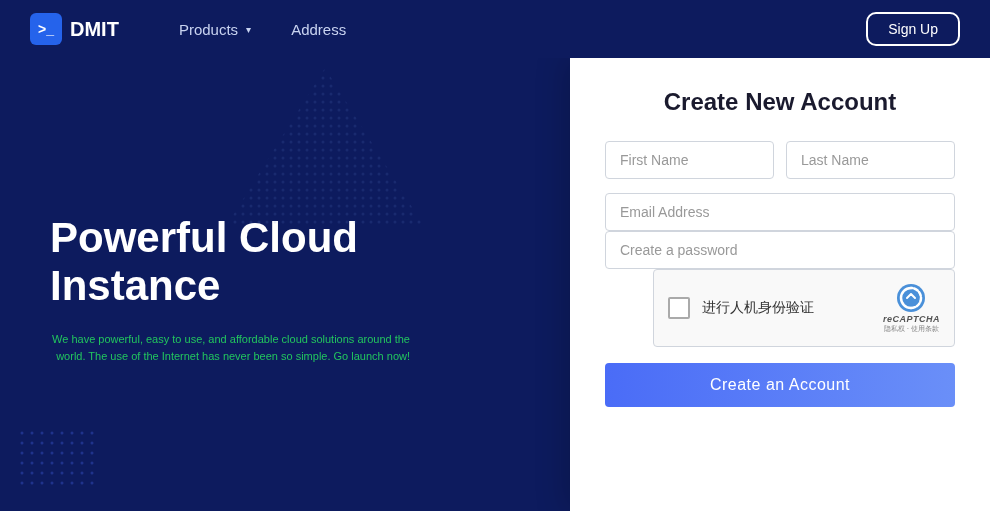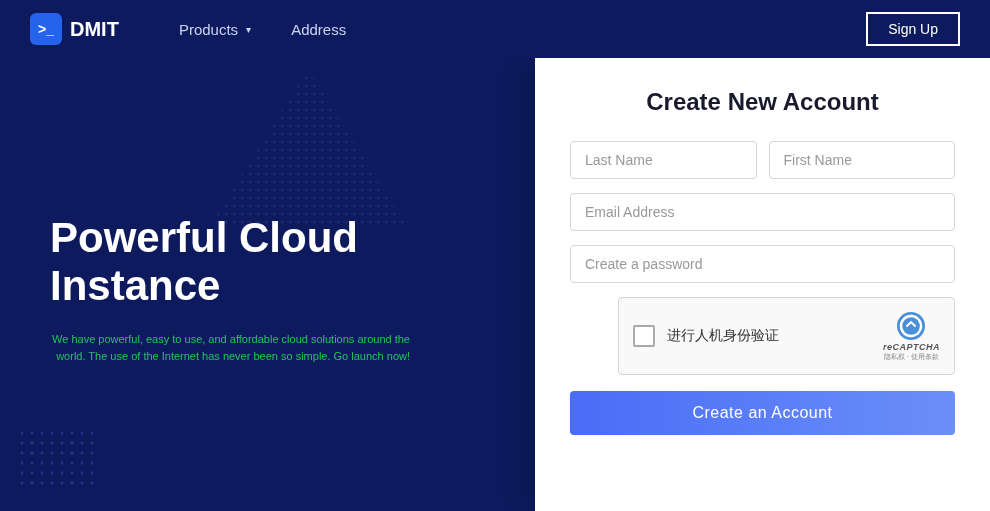--- a/index.html
+++ b/index.html
@@ -60,21 +60,21 @@
     .navbar-right {
       margin-left: auto;
     }
     .signup-btn {
       border: 2px solid white;
       background: transparent;
       color: white;
       padding: 7px 20px;
       font-size: 14px;
       cursor: pointer;
-      border-radius: 0;
+      border-radius: 10px;
       font-weight: 500;
     }
 
     
     .main-container {
       display: flex;
       height: calc(511px - 58px);
       position: relative;
     }
 
@@ -119,21 +119,21 @@
     .hero-subtitle {
       color: #22c55e;
       font-size: 11px;
       line-height: 1.6;
       max-width: 360px;
       text-align: right;
     }
 
     
     .right-side {
-      width: 455px;
+      width: 420px;
       background: white;
       box-shadow: -4px 0 30px rgba(0,0,0,0.2);
       padding: 30px 35px;
       display: flex;
       flex-direction: column;
       position: relative;
       z-index: 5;
     }
 
     .form-title {
@@ -155,21 +155,20 @@
       border: 1px solid #d0d5dd;
       border-radius: 4px;
       padding: 10px 14px;
       font-size: 14px;
       color: #333;
       outline: none;
     }
     .form-input::placeholder { color: #999; }
 
     .form-group {
-      margin-bottom: 14px;
     }
 
     
     .recaptcha-box {
       border: 1px solid #d0d5dd;
       border-radius: 4px;
       padding: 12px 14px;
       display: flex;
       align-items: center;
       justify-content: space-between;
@@ -276,22 +275,22 @@
     </svg>
 
     <h1 class="hero-title">Powerful Cloud Instance</h1>
     <p class="hero-subtitle">We have powerful, easy to use, and affordable cloud solutions around the world. The use of the Internet has never been so simple. Go launch now!</p>
   </div>
 
   <div class="right-side">
     <h2 class="form-title">Create New Account</h2>
 
     <div class="form-row">
+      <input class="form-input" type="text" placeholder="First Name" style="">
       <input class="form-input" type="text" placeholder="Last Name" style="">
-      <input class="form-input" type="text" placeholder="First Name" style="">
     </div>
 
     <div class="form-group">
       <input class="form-input" type="email" placeholder="Email Address" style="">
     </div>
 
     <div class="form-group">
       <input class="form-input" type="password" placeholder="Create a password" style="">
     </div>
 

